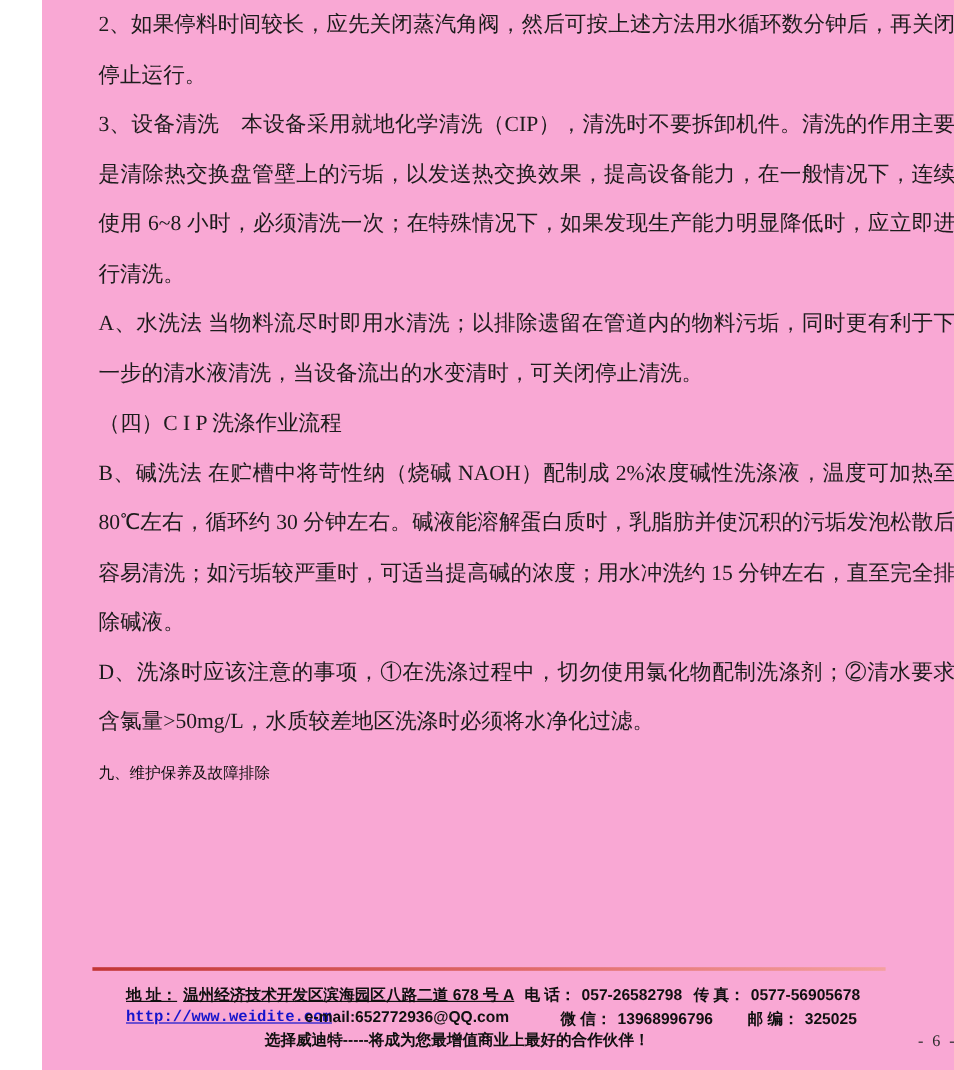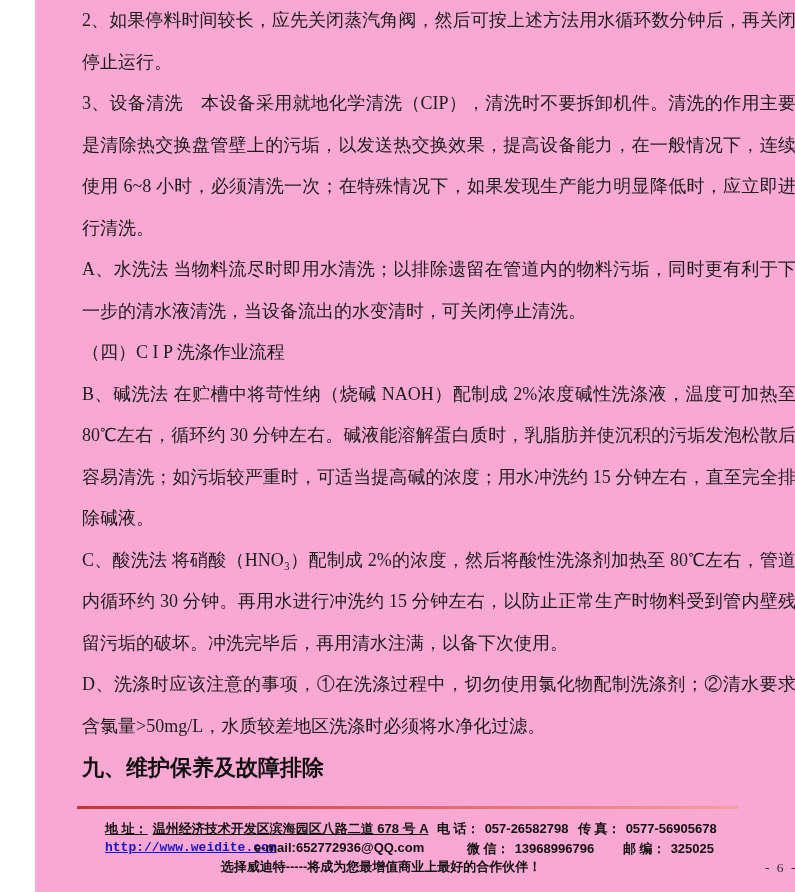--- a/index.html
+++ b/index.html
@@ -20,22 +20,22 @@
     width: 714px;
     font-size: 18px;
     line-height: 41.5px;
     color: #1c1c1c;
     text-align: justify;
   }
   .body-text p { margin: 0; }
   .section-heading {
     margin: 0;
     font-family: "Liberation Sans", sans-serif;
-    font-weight: bold;
-    font-size: 22px;
+    font-weight: normal;
+    font-size: 13px;
     line-height: 41.5px;
     color: #101010;
     text-align: left;
   }
   
   .divider {
     position: absolute;
     left: 42px;
     top: 806px;
     width: 661px;
@@ -89,21 +89,20 @@
 <body>
 
 <div class="page">
 
   <div class="body-text">
     <p>2、如果停料时间较长，应先关闭蒸汽角阀，然后可按上述方法用水循环数分钟后，再关闭停止运行。</p>
     <p>3、设备清洗　本设备采用就地化学清洗（CIP），清洗时不要拆卸机件。清洗的作用主要是清除热交换盘管壁上的污垢，以发送热交换效果，提高设备能力，在一般情况下，连续使用 6~8 小时，必须清洗一次；在特殊情况下，如果发现生产能力明显降低时，应立即进行清洗。</p>
     <p>A、水洗法 当物料流尽时即用水清洗；以排除遗留在管道内的物料污垢，同时更有利于下一步的清水液清洗，当设备流出的水变清时，可关闭停止清洗。</p>
     <p>（四）C I P 洗涤作业流程</p>
     <p>B、碱洗法 在贮槽中将苛性纳（烧碱 NAOH）配制成 2%浓度碱性洗涤液，温度可加热至 80℃左右，循环约 30 分钟左右。碱液能溶解蛋白质时，乳脂肪并使沉积的污垢发泡松散后容易清洗；如污垢较严重时，可适当提高碱的浓度；用水冲洗约 15 分钟左右，直至完全排除碱液。</p>
-    <p>C、酸洗法 将硝酸（HNO₃）配制成 2%的浓度，然后将酸性洗涤剂加热至 80℃左右，管道内循环约 30 分钟。再用水进行冲洗约 15 分钟左右，以防止正常生产时物料受到管内壁残留污垢的破坏。冲洗完毕后，再用清水注满，以备下次使用。</p>
     <p>D、洗涤时应该注意的事项，①在洗涤过程中，切勿使用氯化物配制洗涤剂；②清水要求含氯量&gt;50mg/L，水质较差地区洗涤时必须将水净化过滤。</p>
     <h2 class="section-heading">九、维护保养及故障排除</h2>
   </div>
 
   <div class="divider"></div>
 
   <div class="footer">
     <span class="f-abs f-address"><span>地 址：</span><span class="f-val">温州经济技术开发区滨海园区八路二道 678 号 A</span></span>
     <span class="f-abs f-phone"><span>电 话：</span><span class="f-val">057-26582798</span></span>
     <span class="f-abs f-fax"><span>传 真：</span><span class="f-val">0577-56905678</span></span>

